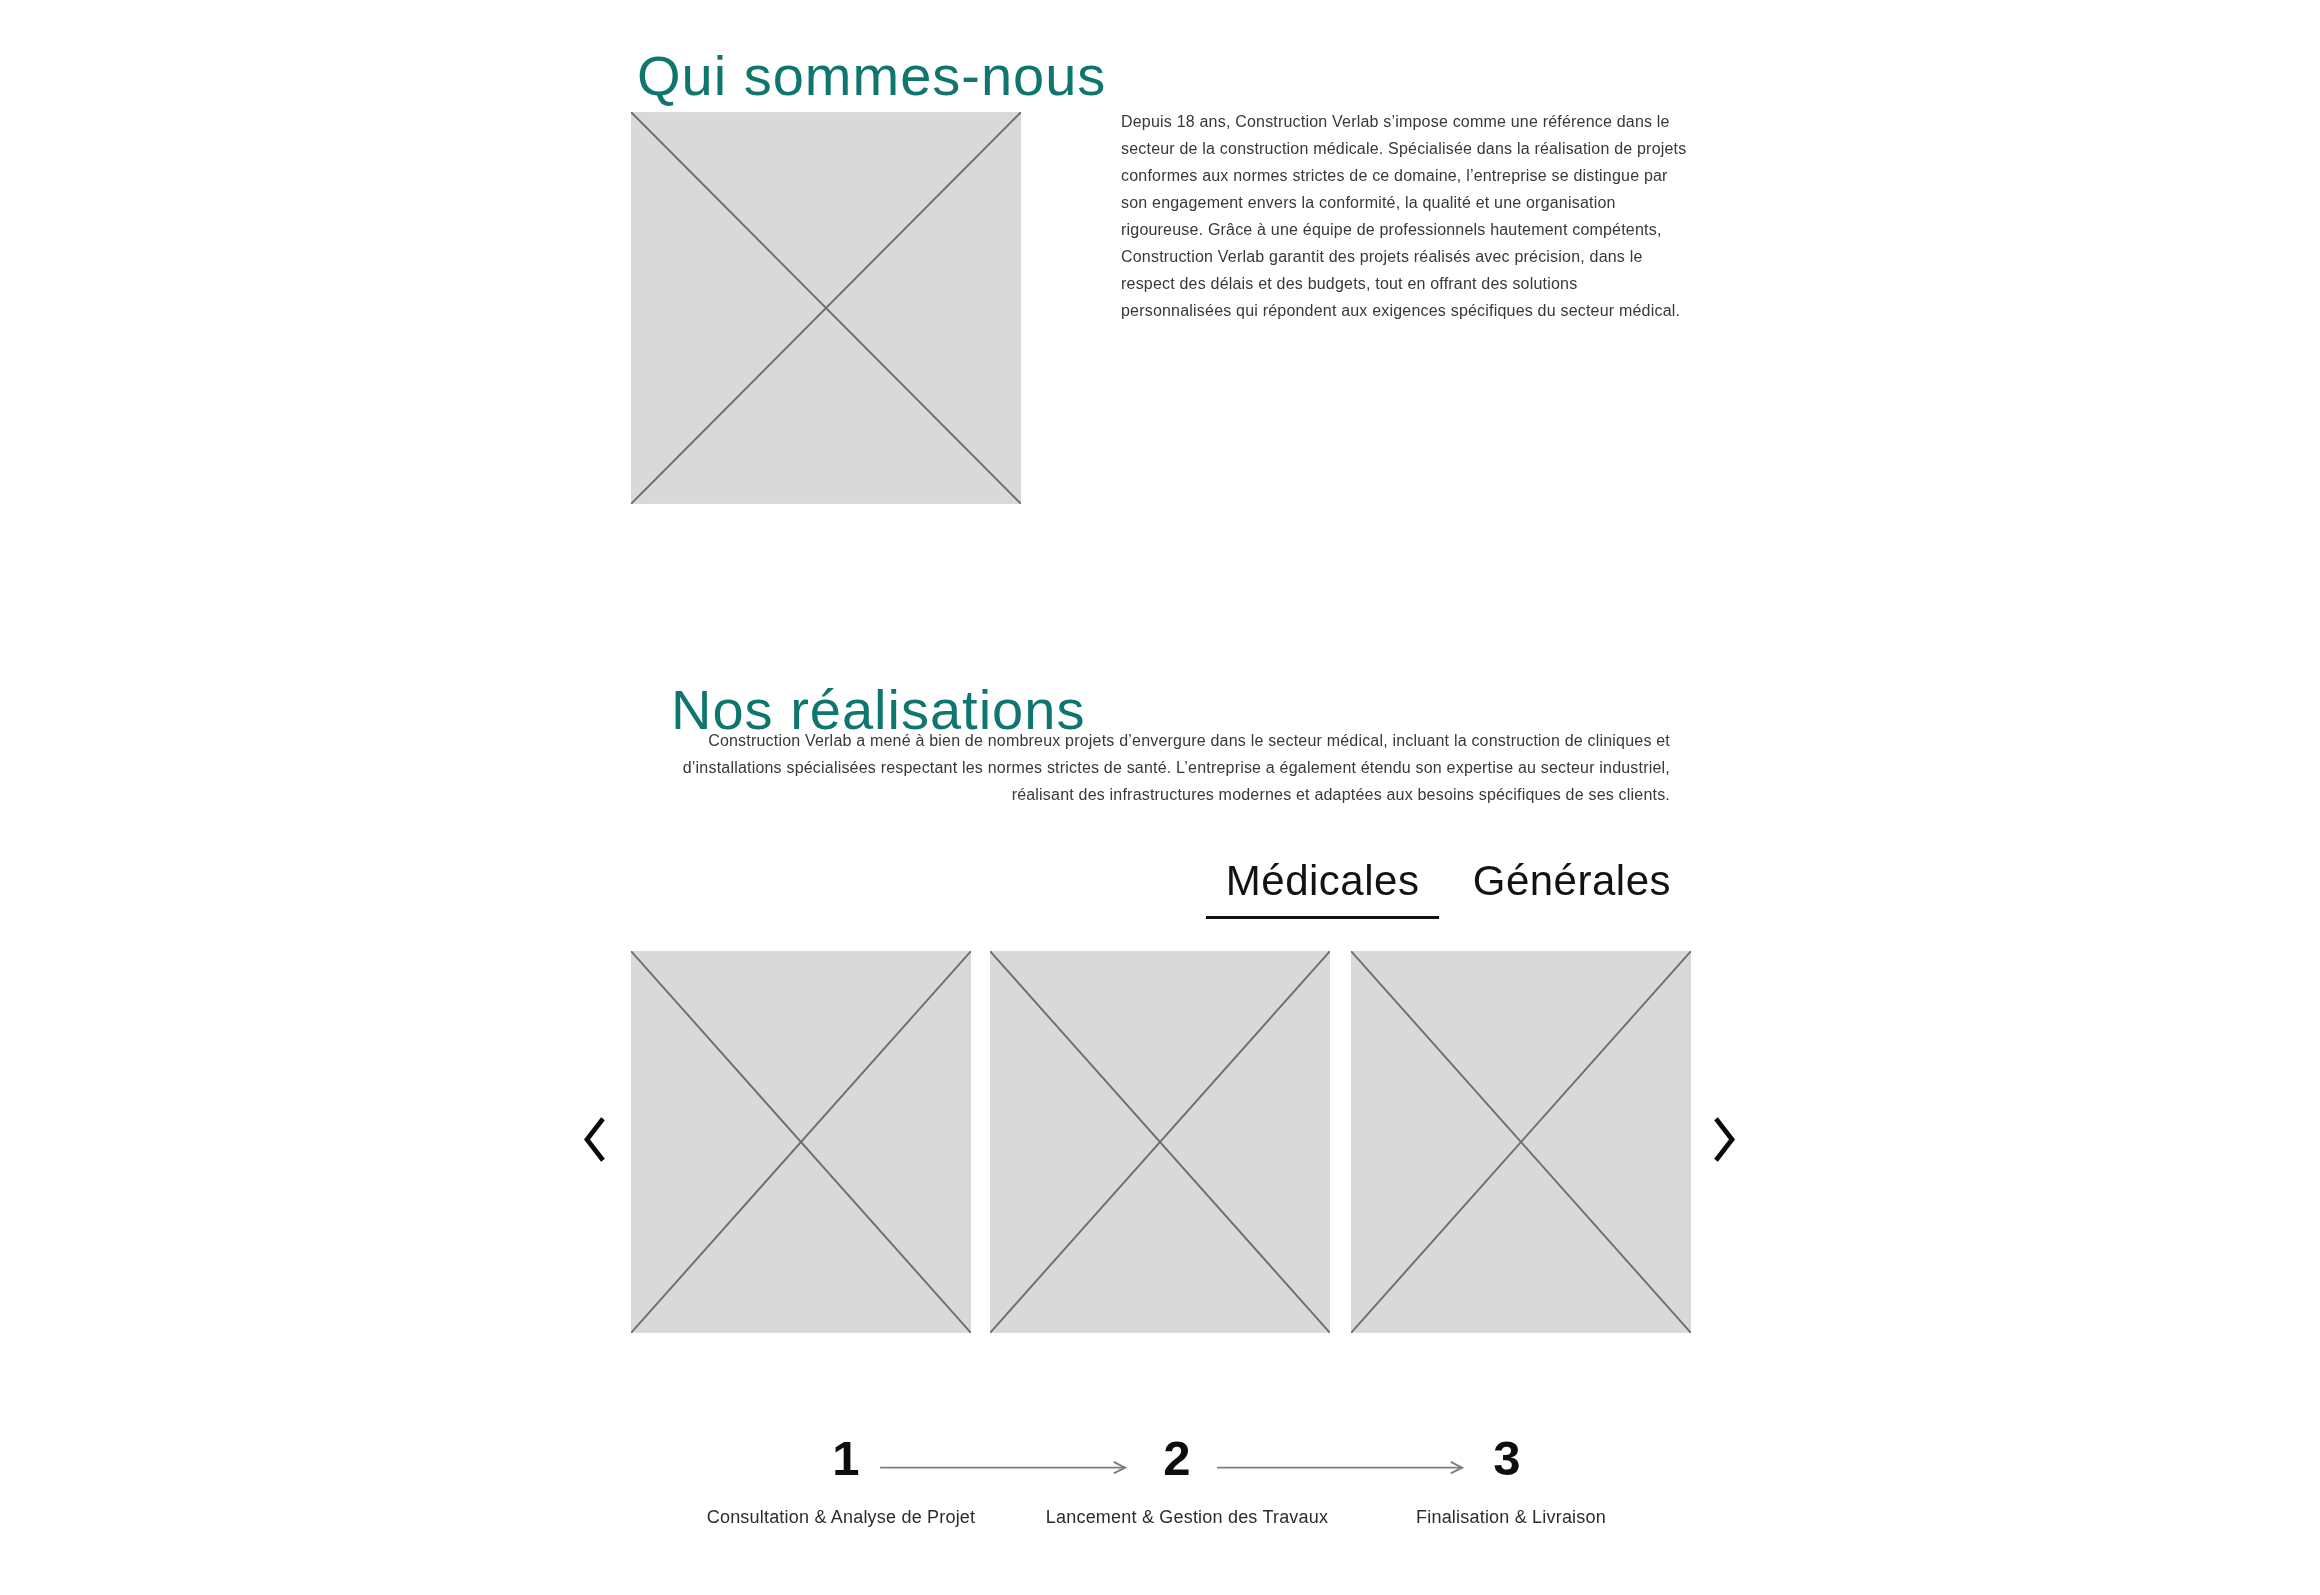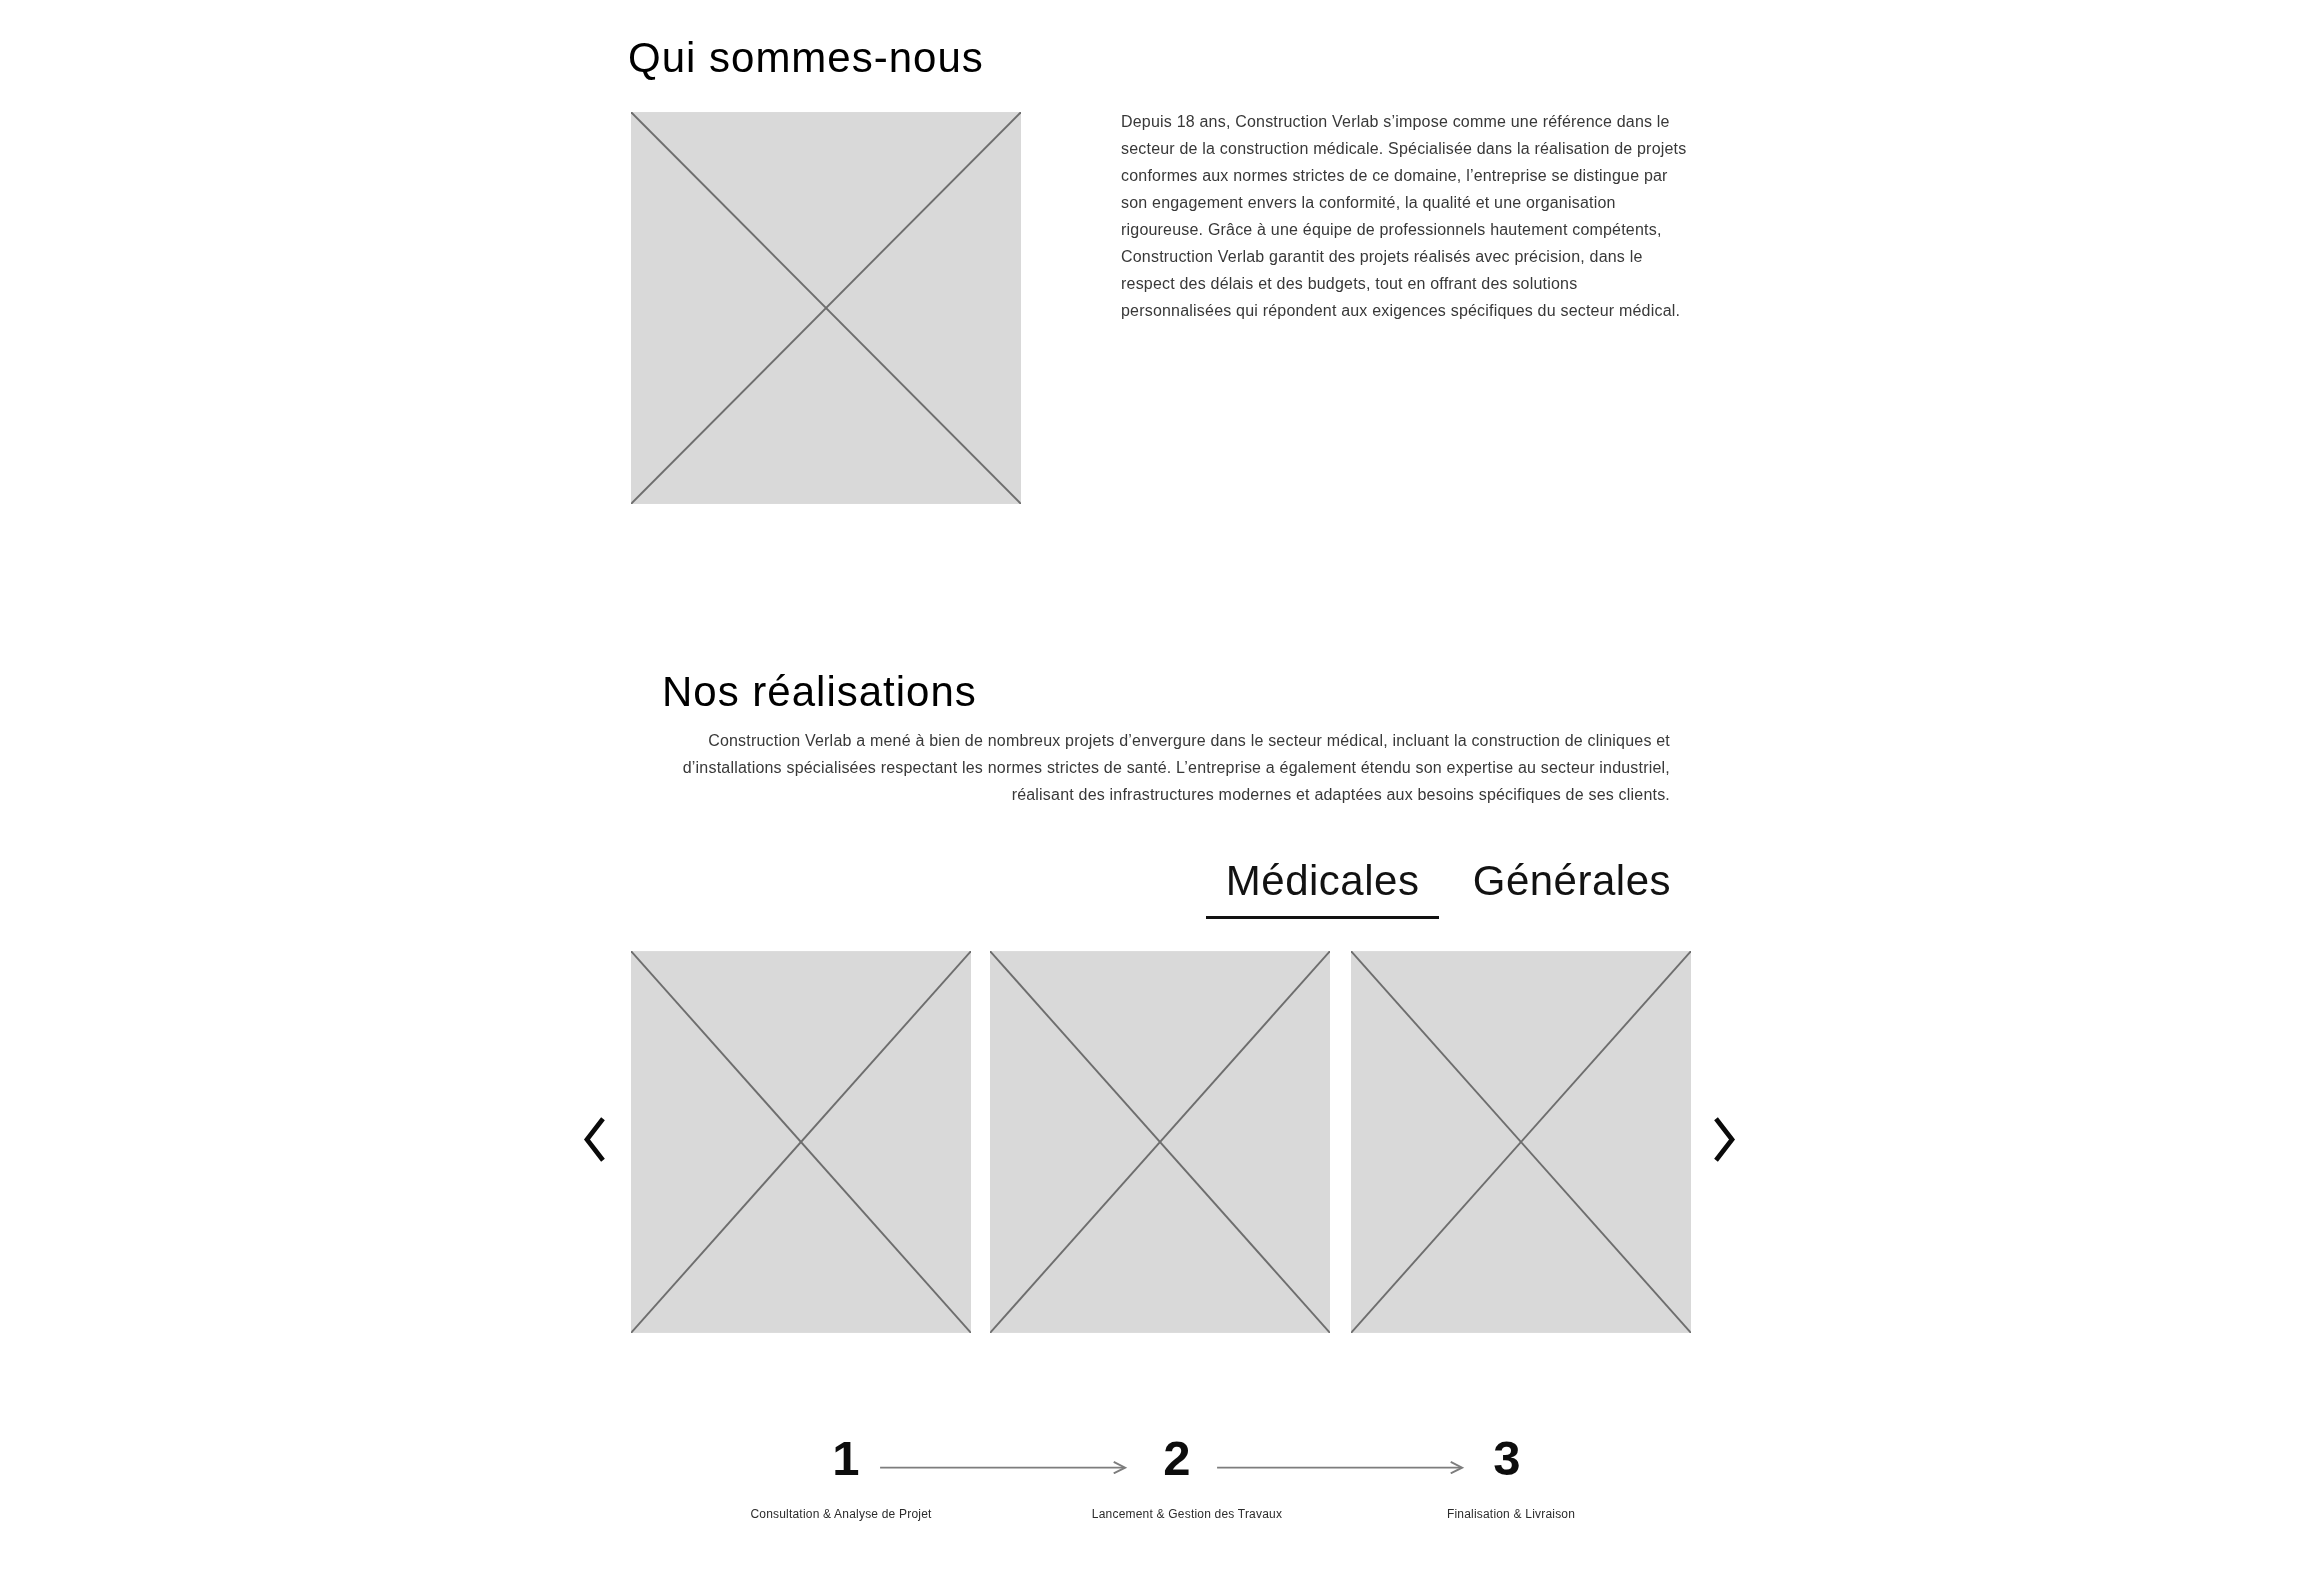--- a/index.html
+++ b/index.html
@@ -10,25 +10,25 @@
     width: 2321px;
     height: 1596px;
     background: #ffffff;
     font-family: "Liberation Sans", sans-serif;
     color: #1a1a1a;
     overflow: hidden;
   }
 
   .section-title {
     position: absolute;
-    margin: 0;
+    margin: 9px;
     font-weight: 400;
-    font-size: 42px;
+    font-size: 56px;
     letter-spacing: 1px;
-    color: #000000;
+    color: #0f766e;
     white-space: nowrap;
   }
   .about-title { left: 628px; top: 34px; }
   .realisations-title { left: 662px; top: 668px; }
 
   .body-text {
     position: absolute;
     margin: 0;
     font-size: 16px;
     line-height: 27px;
@@ -83,21 +83,21 @@
     font-size: 49px;
     font-weight: 700;
     color: #0d0d0d;
     line-height: 1.1;
     white-space: nowrap;
   }
   .step-label {
     position: absolute;
     top: 1507px;
     transform: translateX(-50%);
-    font-size: 12px;
+    font-size: 18px;
     letter-spacing: 0.2px;
     color: #2c2c2c;
     white-space: nowrap;
   }
   .num-1 { left: 846px; }
   .num-2 { left: 1177px; }
   .num-3 { left: 1507px; }
   .label-1 { left: 841px; }
   .label-2 { left: 1187px; }
   .label-3 { left: 1511px; }

